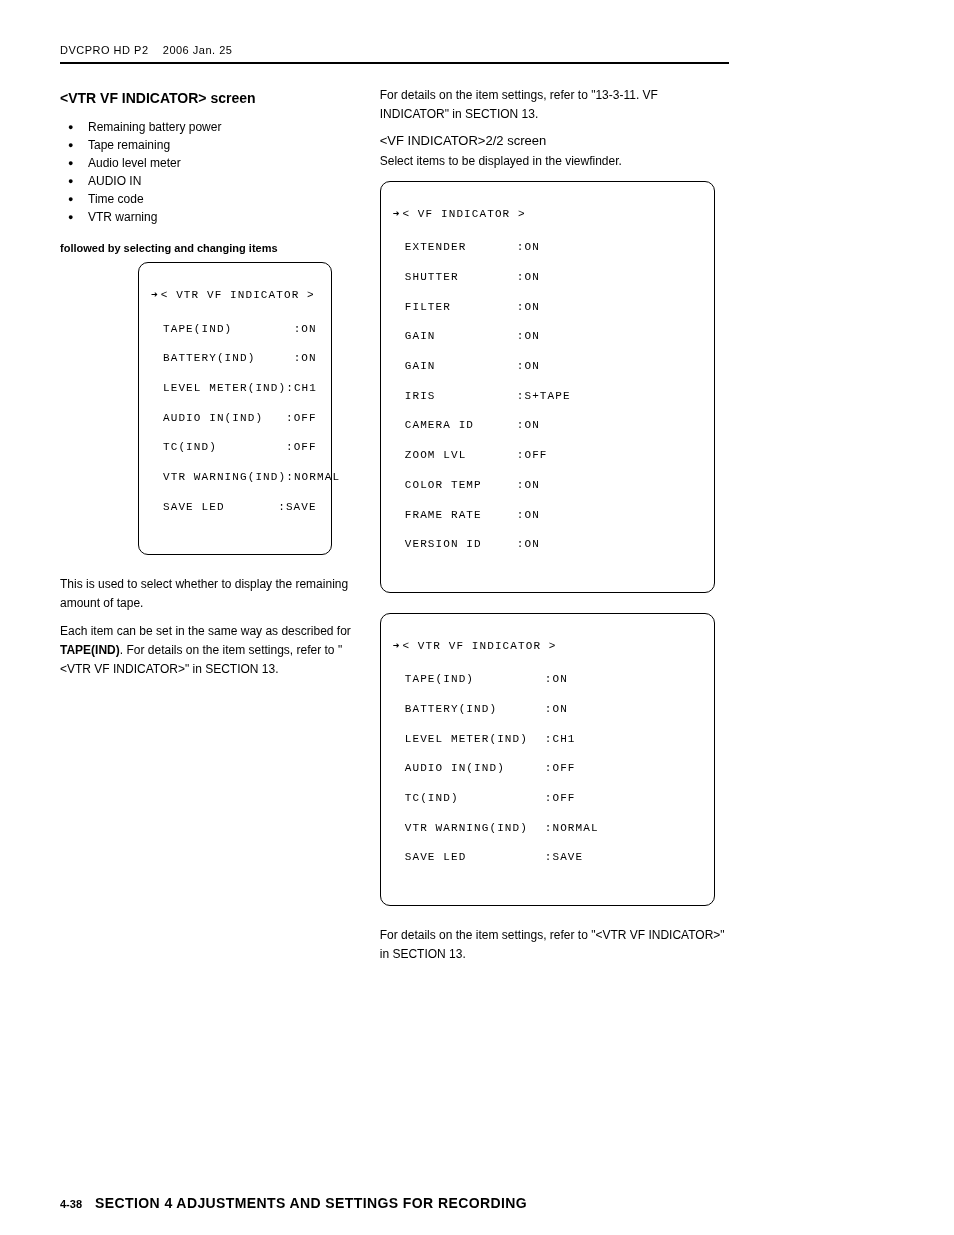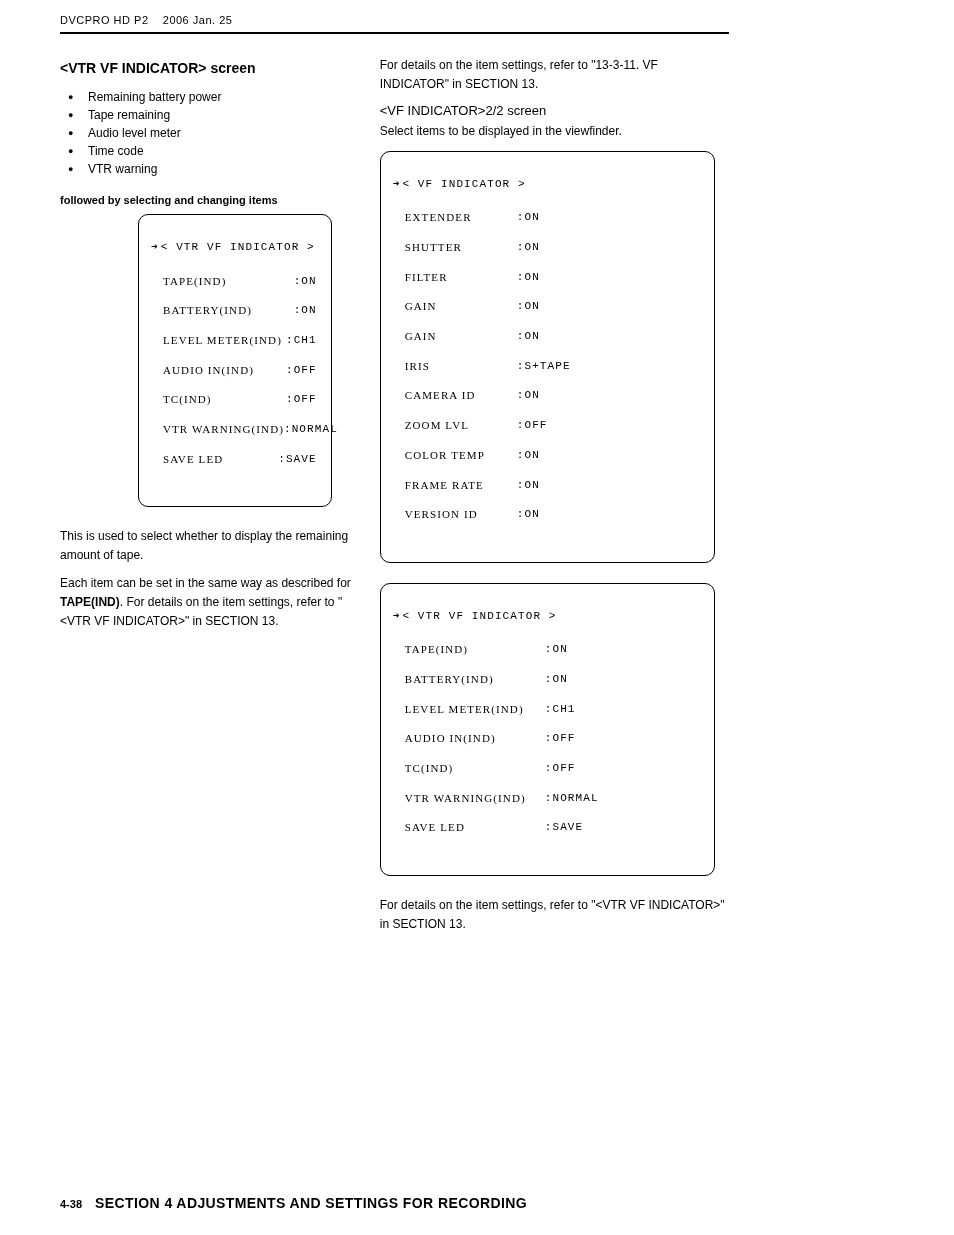--- a/index.html
+++ b/index.html
@@ -8,21 +8,21 @@
     background: #fff;
     color: #000;
     font-family: Arial, Helvetica, sans-serif;
     width: 954px;
   }
   .page {
     position: relative;
     width: 789px;
     height: 1235px;
     box-sizing: border-box;
-    padding: 14px 60px 0 60px;
+    padding: 44px 60px 0 60px;
   }
   .header {
     font-size: 11px;
     letter-spacing: 0.5px;
     margin-bottom: 6px;
   }
   hr.rule {
     border: none;
     height: 2px;
     background: #000;
@@ -89,21 +89,20 @@
     margin-left: 0;
     margin-right: 14px;
     min-height: 150px;
   }
   .panel-row {
     display: flex;
   }
   .panel-row .k {
     width: 140px;
     padding-left: 12px;
-    font-family: Liberation Serif, serif;
   }
   .col-right .panel .panel-row .k {
     width: 112px;
   }
   .panel-row .v::before { content: ":"; }
   .panel-title {
     display: flex;
     align-items: center;
     gap: 2px;
     margin-bottom: 4px;
@@ -148,20 +147,21 @@
 
   <div class="row">
 
     <div class="col-left">
       <div class="section-title">&lt;VTR VF INDICATOR&gt; screen</div>
 
       <ul class="items">
         <li>Remaining battery power</li>
         <li>Tape remaining</li>
         <li>Audio level meter</li>
+        <li>AUDIO IN</li>
         <li>Time code</li>
         <li>VTR warning</li>
       </ul>
 
       <div class="followed">followed by selecting and changing items</div>
 
       <div class="panel">
 <div class="panel-title"><span class="arrow">➜</span><span>&lt; VTR VF INDICATOR &gt;</span></div>
 <div class="panel-row"><span class="k">TAPE(IND)</span><span class="v">ON</span></div>
 <div class="panel-row"><span class="k">BATTERY(IND)</span><span class="v">ON</span></div>

